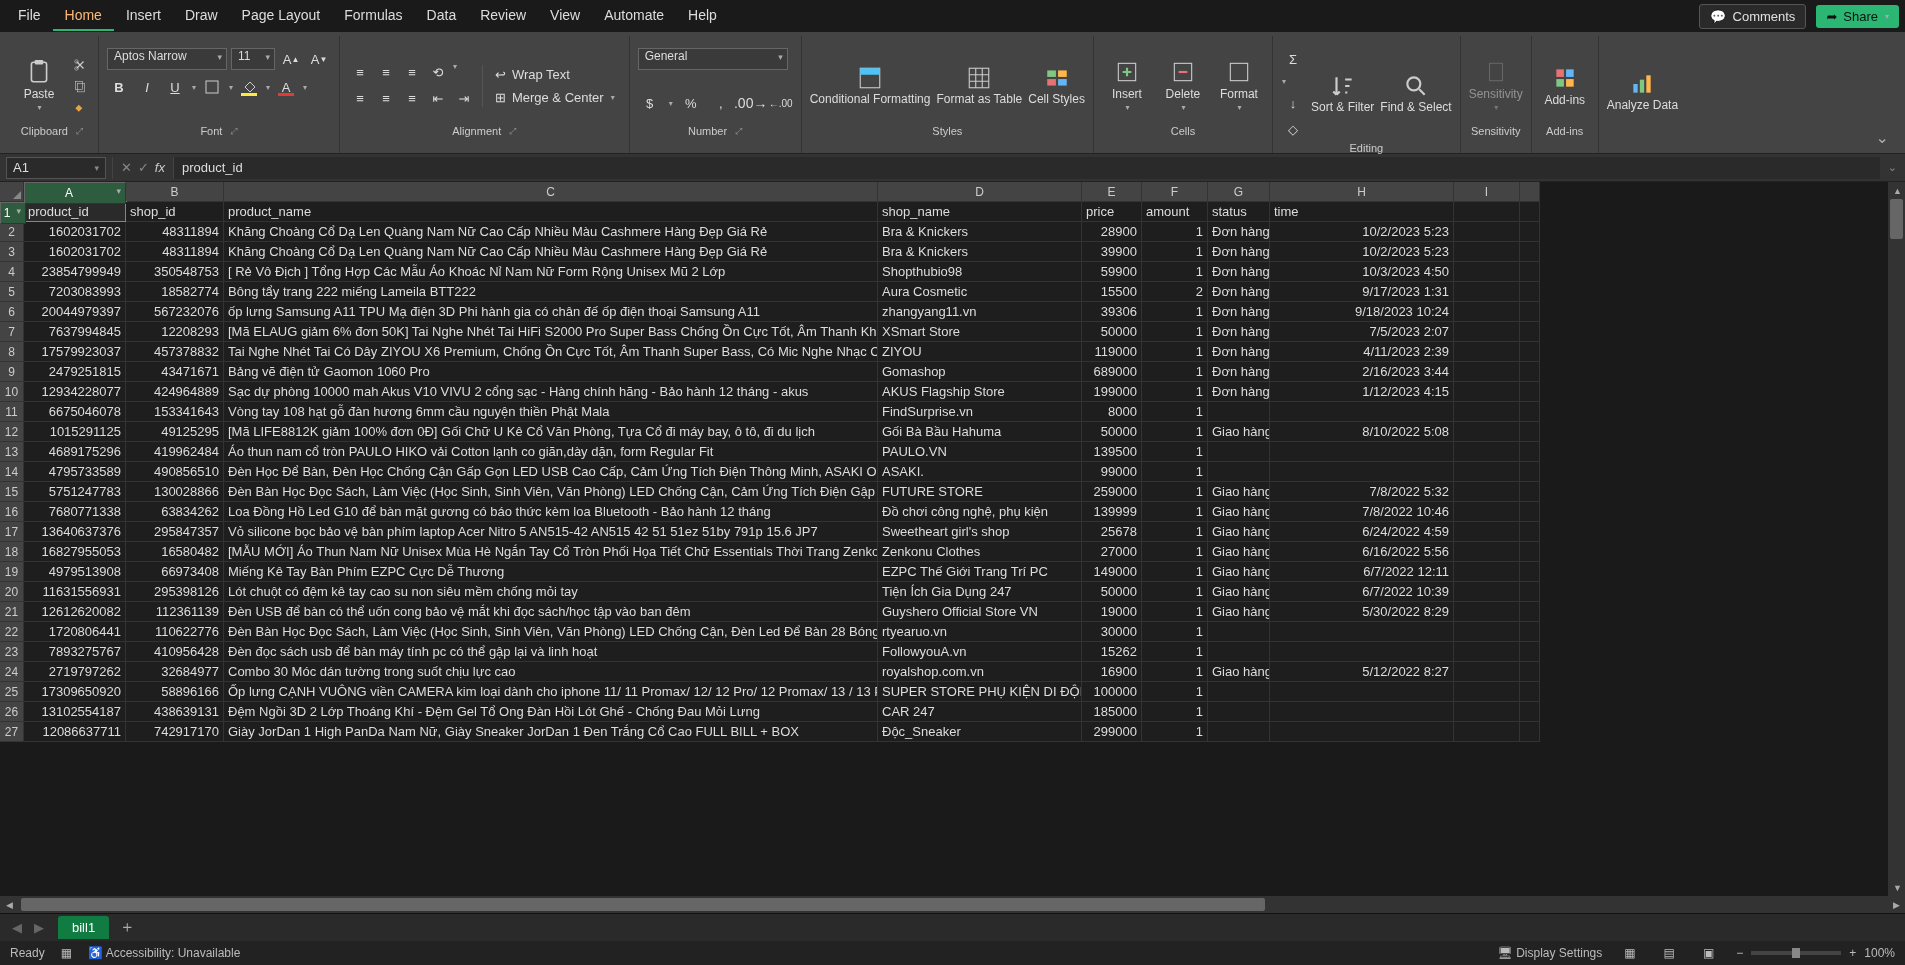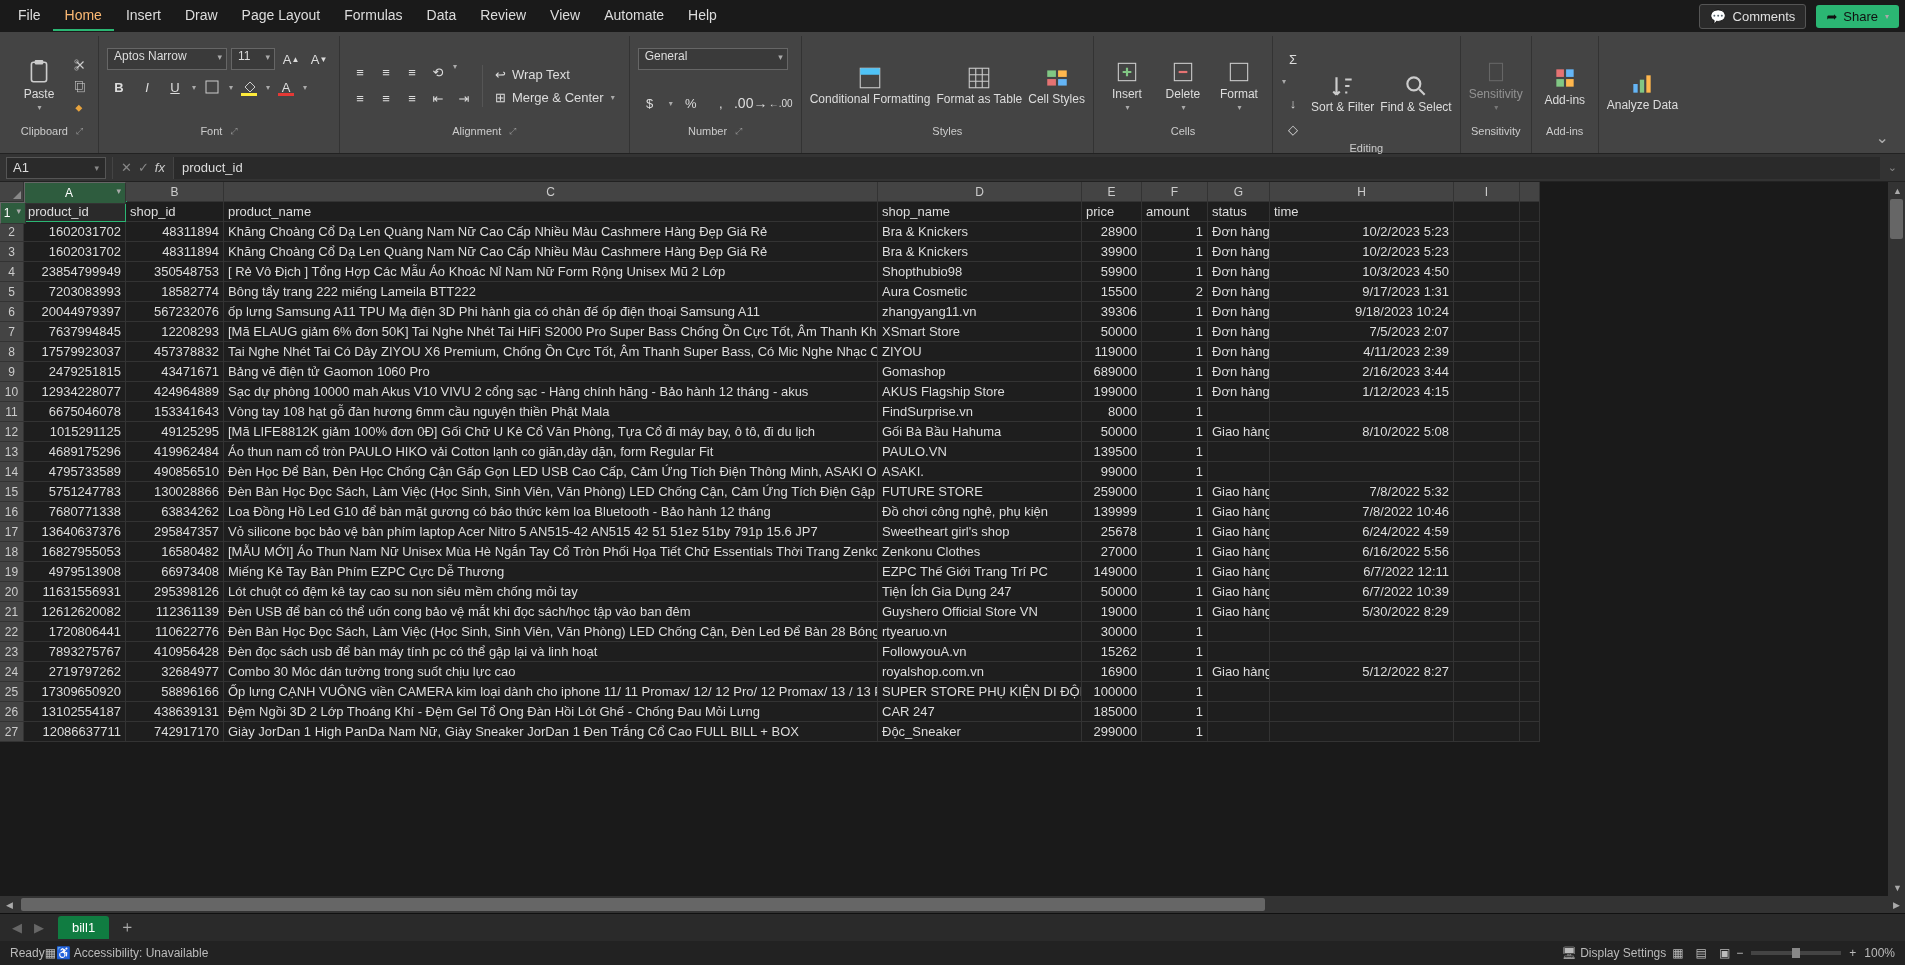--- a/index.html
+++ b/index.html
@@ -73,21 +73,21 @@
 .hsbar .track{flex:1;position:relative;margin-right:40px;}
 .hsbar .thumb{position:absolute;top:2px;bottom:2px;left:3px;width:68%;background:#666;border-radius:2px;}
 
 
 .tabs{height:28px;background:#2a2a2a;display:flex;align-items:center;padding:0 6px;border-top:1px solid #111;}
 .tabs .nav{padding:0 6px;color:#666;font-size:13px;}
 .tabs .tab{background:#107c41;color:#fff;padding:4px 14px;font-size:13px;border-radius:3px 3px 0 0;margin-left:8px;}
 .tabs .add{margin-left:10px;color:#aaa;font-size:16px;cursor:pointer;}
 
 
-.status{height:24px;background:#222;display:flex;align-items:center;padding:0 10px;font-size:12px;color:#bbb;gap:0;}
+.status{height:24px;background:#222;display:flex;align-items:center;padding:0 10px;font-size:12px;color:#bbb;gap:16px;}
 .status .spacer{flex:1;}
 .status .vbtn{padding:0 6px;cursor:pointer;}
 .status .zoom{display:flex;align-items:center;gap:8px;}
 .status .ztrack{width:90px;height:4px;background:#444;position:relative;}
 .status .zthumb{position:absolute;left:50%;top:-3px;width:8px;height:10px;background:#888;transform:translateX(-50%);}
 
 svg{display:block;}
 </style>
 </head>
 <body>

